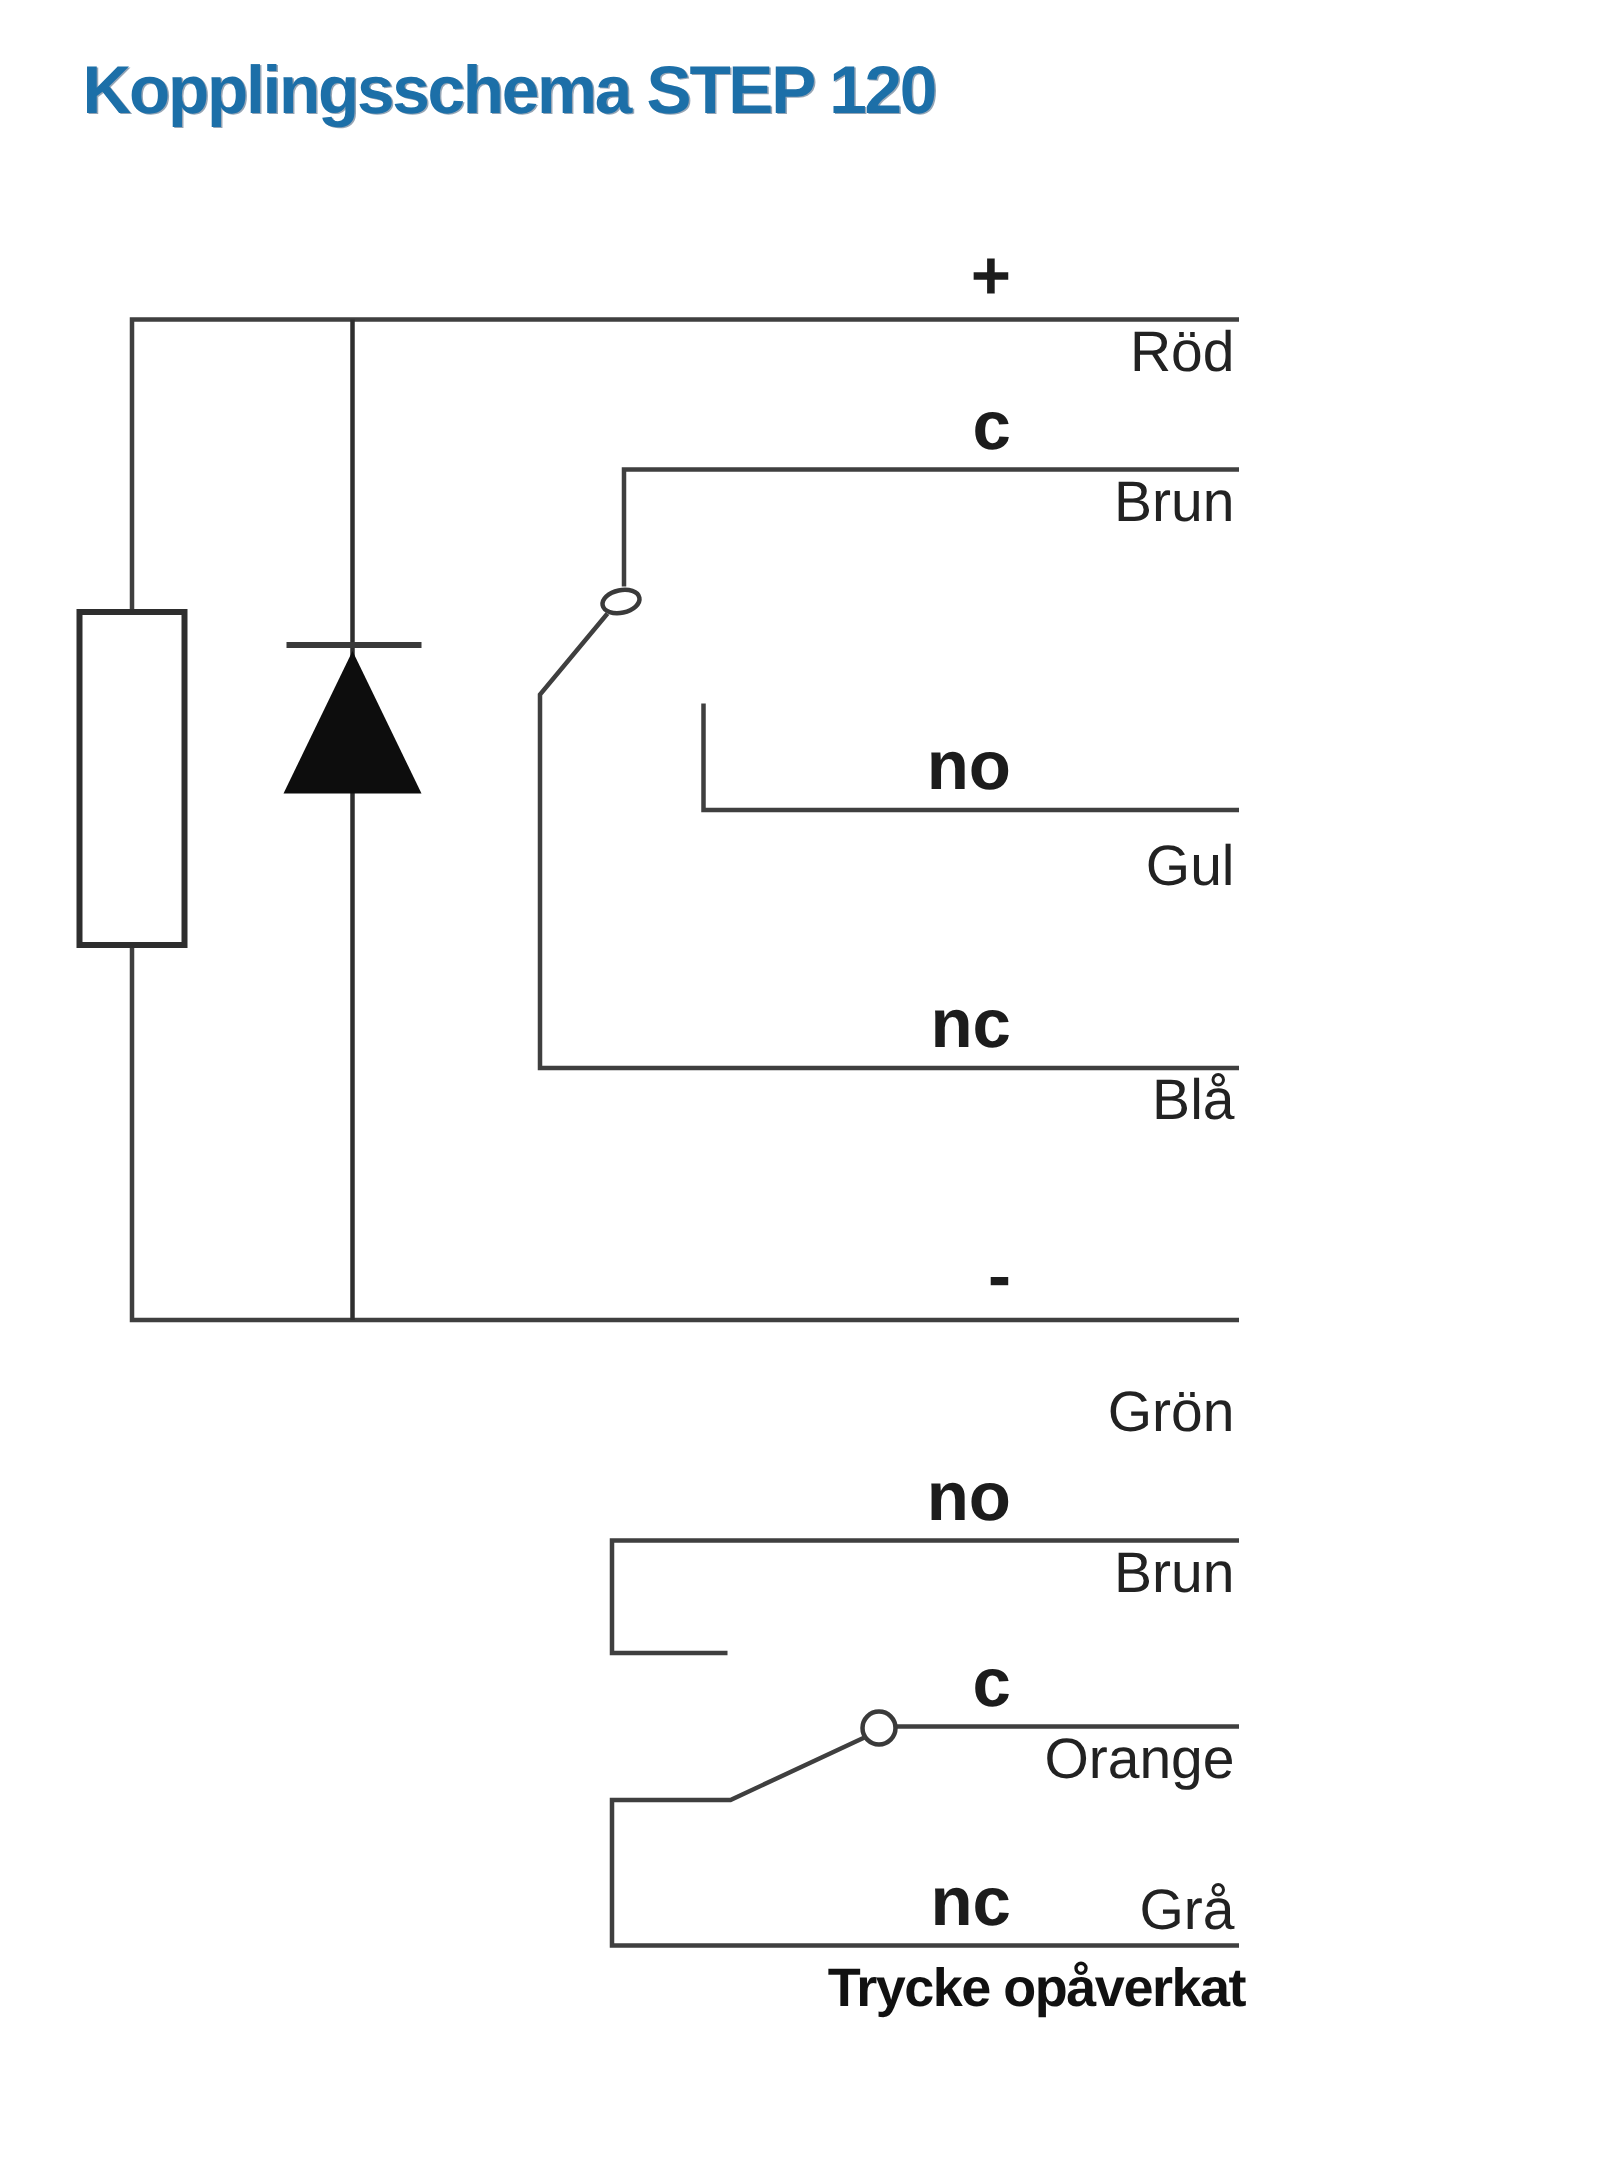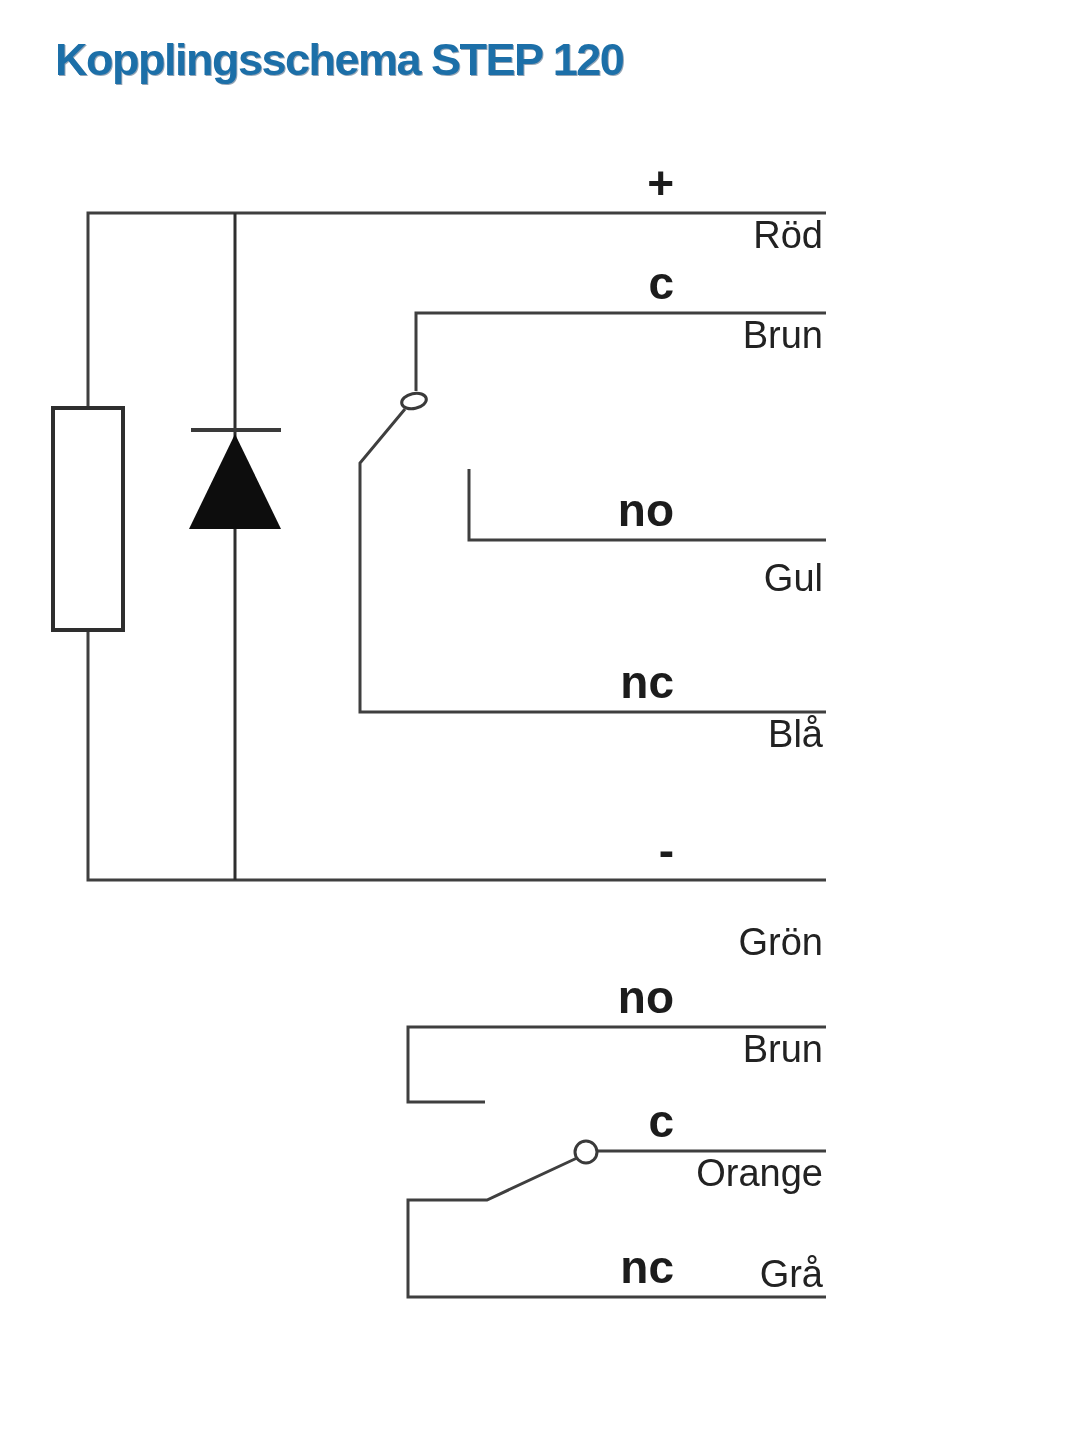--- a/index.html
+++ b/index.html
@@ -108,14 +108,15 @@
   <div class="lbl wirecolor" style="top:876px">Grön</div>
 
   <div class="lbl term" style="top:974px">no</div>
   <div class="lbl wirecolor" style="top:983px">Brun</div>
 
   <div class="lbl term" style="top:1098px">c</div>
   <div class="lbl wirecolor" style="top:1107px">Orange</div>
 
   <div class="lbl term" style="top:1244px">nc</div>
   <div class="lbl wirecolor" style="top:1208px">Grå</div>
+  <div class="lbl caption" style="top:1307px">Trycke opåverkat</div>
 
 </div>
 
 </body></html>

